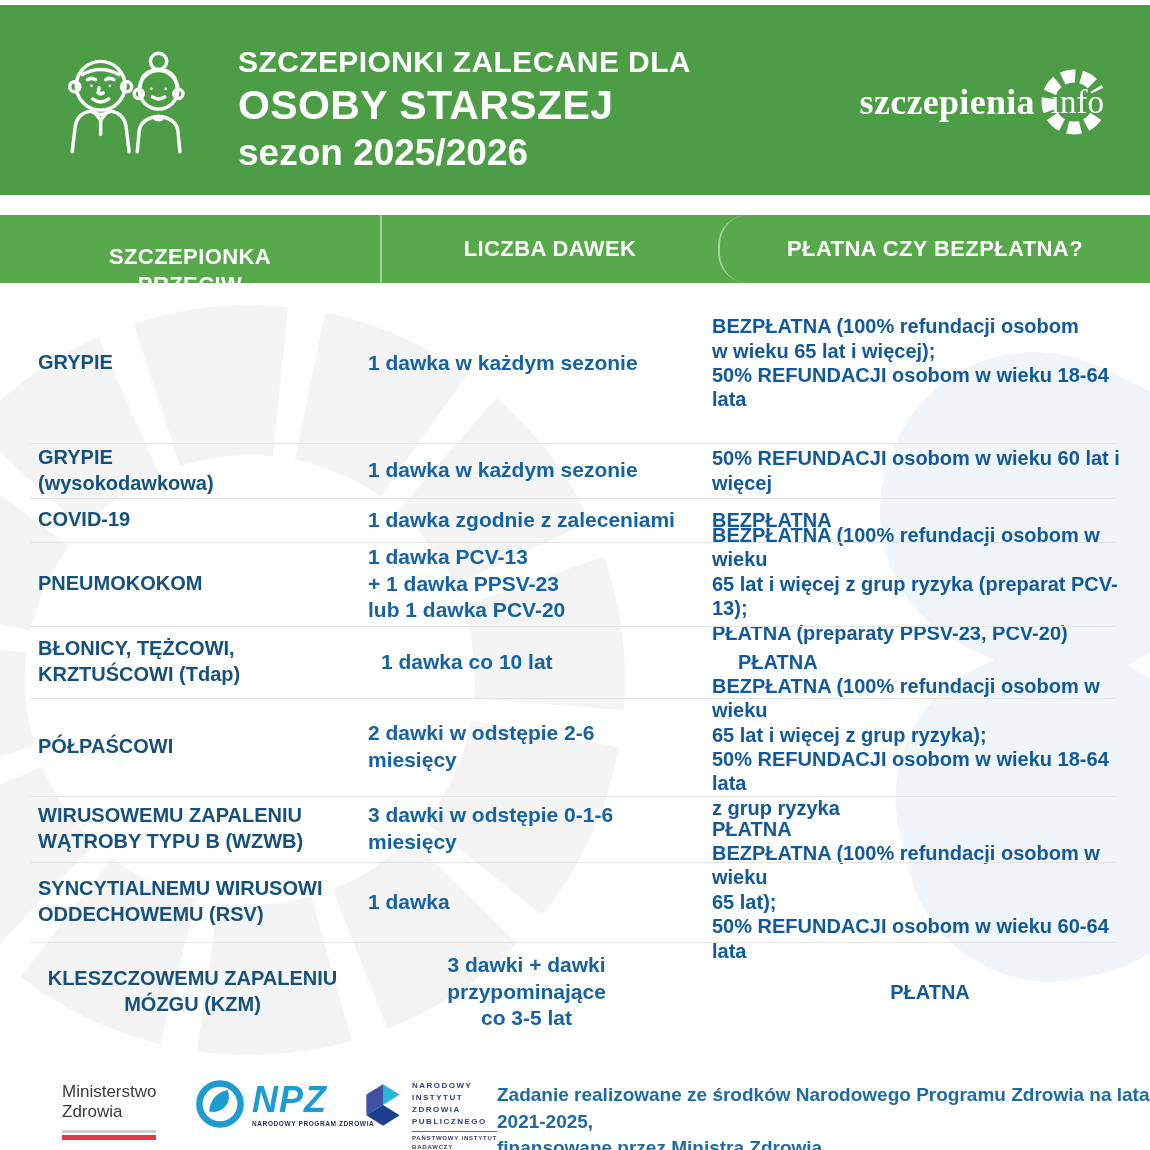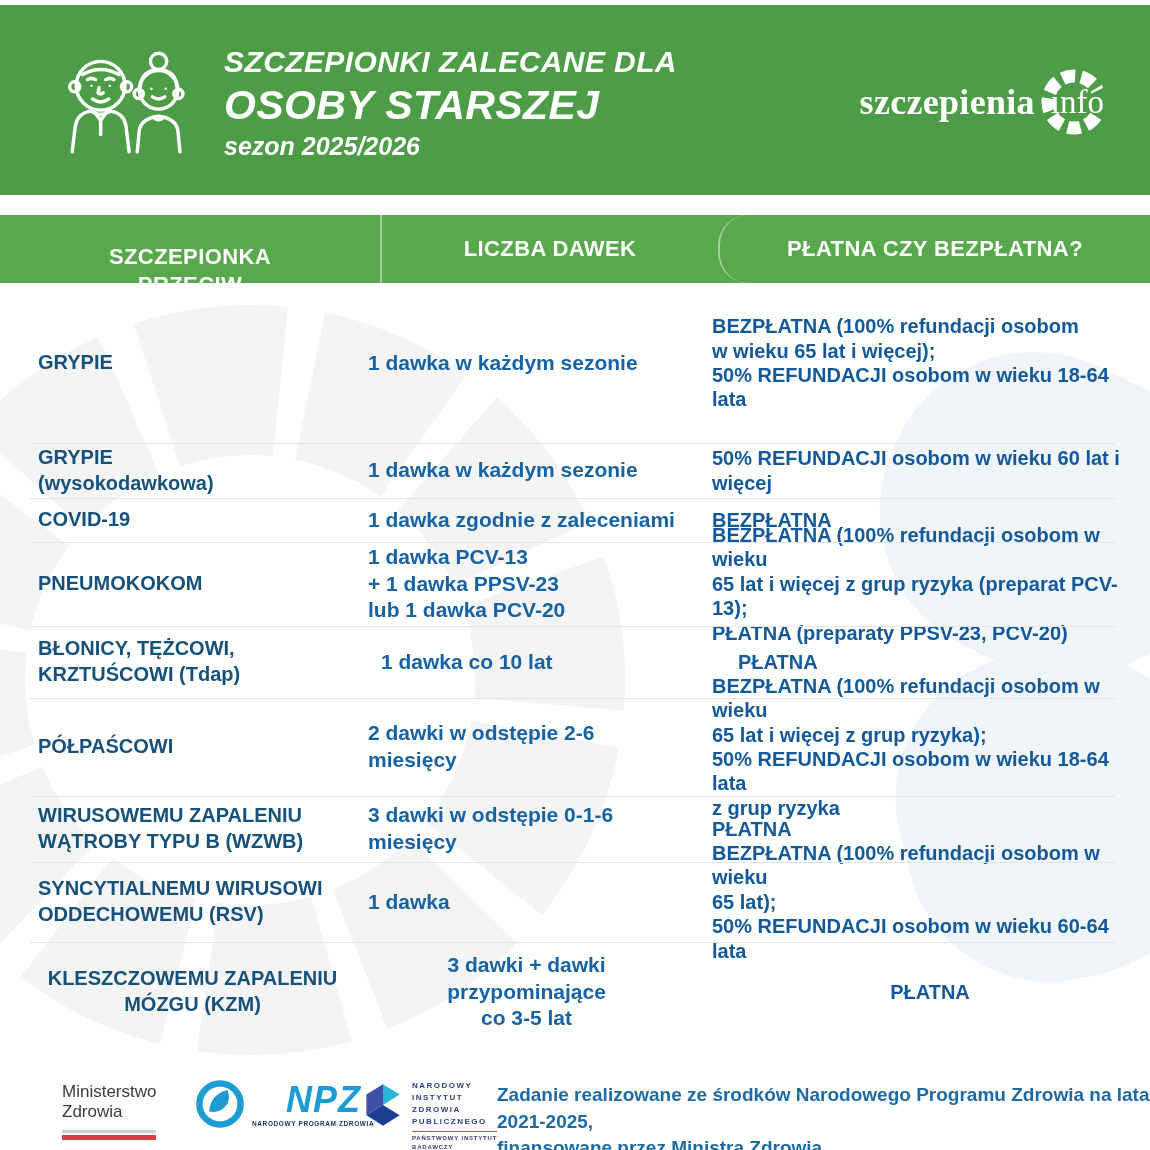--- a/index.html
+++ b/index.html
@@ -5,24 +5,24 @@
   html,body{margin:0;padding:0;}
   body{
     width:1150px;height:1150px;position:relative;overflow:hidden;
     background:#ffffff;font-family:"Liberation Sans",sans-serif;
   }
   
   .watermark{position:absolute;inset:0;z-index:0;pointer-events:none;}
   
   .banner{position:absolute;left:0;top:5px;width:100%;height:190px;background:#4c9d46;z-index:1;}
   .banner-icon{position:absolute;left:60px;top:44px;}
-  .banner-titles{position:absolute;left:224px;top:40px;color:#fff;font-style:italic;}
+  .banner-titles{position:absolute;left:238px;top:40px;color:#fff;}
   .t1{font-size:30px;font-weight:700;letter-spacing:.4px;}
   .t2{font-size:41px;font-weight:800;letter-spacing:.4px;margin-top:3px;}
-  .t3{font-size:25px;font-weight:700;margin-top:3px;}
+  .t3{font-size:37px;font-weight:700;margin-top:3px;}
   .brand{position:absolute;right:46px;top:60px;display:flex;align-items:center;color:#fff;font-family:Liberation Serif, serif;}
   .brand-word{font-size:36px;font-weight:800;letter-spacing:.3px;}
   .brand-ring{margin-left:2px;}
   .brand-suffix{font-size:33px;font-weight:500;margin-left:-60px;}
   
   .thead{position:absolute;top:215px;left:0;width:100%;height:68px;display:flex;
          background:#58a94b;color:#fff;z-index:1;}
   .th{display:flex;align-items:center;justify-content:center;text-align:center;
       font-size:22px;font-weight:700;line-height:1.25;white-space:pre-line;letter-spacing:.4px;}
   .th1{width:380px;margin-top:43px;}
@@ -49,21 +49,21 @@
       font-weight:700;font-size:21px;line-height:1.28;white-space:pre-line;}
   .c3{flex:1;padding-left:27px;padding-right:2px;box-sizing:border-box;color:#11599a;
       font-weight:700;font-size:20px;line-height:1.22;white-space:pre-line;}
   
   .footer{position:absolute;left:0;top:1070px;width:100%;height:80px;z-index:1;}
   .mz{position:absolute;left:62px;top:12px;color:#3c3c3c;font-size:17px;line-height:1.2;}
   .mz-bar-gray{width:94px;height:3px;background:#cfcfcf;margin-top:7px;}
   .mz-bar-red{width:94px;height:5px;background:#e03a47;margin-top:2px;}
   .npz{position:absolute;left:194px;top:8px;display:flex;align-items:center;}
   .npz-text{margin-left:6px;}
-  .npz-acronym{color:#1d9bd3;font-size:36px;font-weight:800;font-style:italic;letter-spacing:1px;line-height:1;margin-left:34px;}
+  .npz-acronym{color:#1d9bd3;font-size:36px;font-weight:800;font-style:italic;letter-spacing:1px;line-height:1;}
   .npz-subtitle{font-size:6.5px;font-weight:700;color:#16325c;letter-spacing:.6px;margin-top:2px;}
   .pzh{position:absolute;left:360px;top:10px;display:flex;align-items:flex-start;}
   .pzh-text{margin-left:6px;}
   .pzh-title{font-size:8px;font-weight:800;color:#2a3f8f;letter-spacing:1.5px;line-height:1.5;white-space:pre-line;}
   .pzh-subtitle{font-size:6px;font-weight:700;color:#3b3b6e;letter-spacing:.8px;line-height:1.5;white-space:pre-line;margin-top:3px;border-top:1px solid #c44;padding-top:2px;}
   .note{position:absolute;left:497px;top:12px;color:#1c6ba7;font-size:19px;font-weight:700;
         line-height:1.4;white-space:pre-line;}
 </style>
 </head>
 <body>

